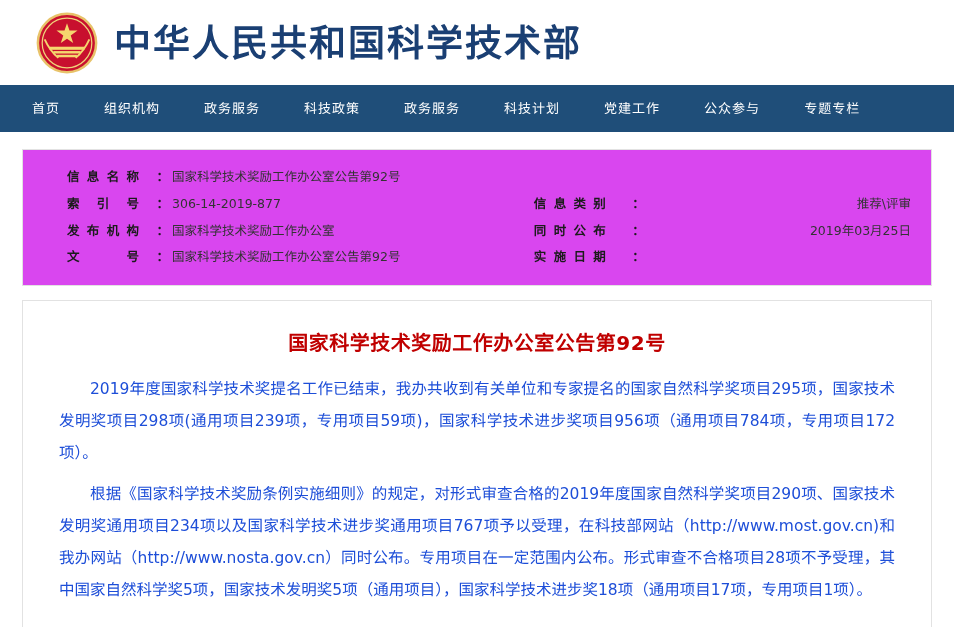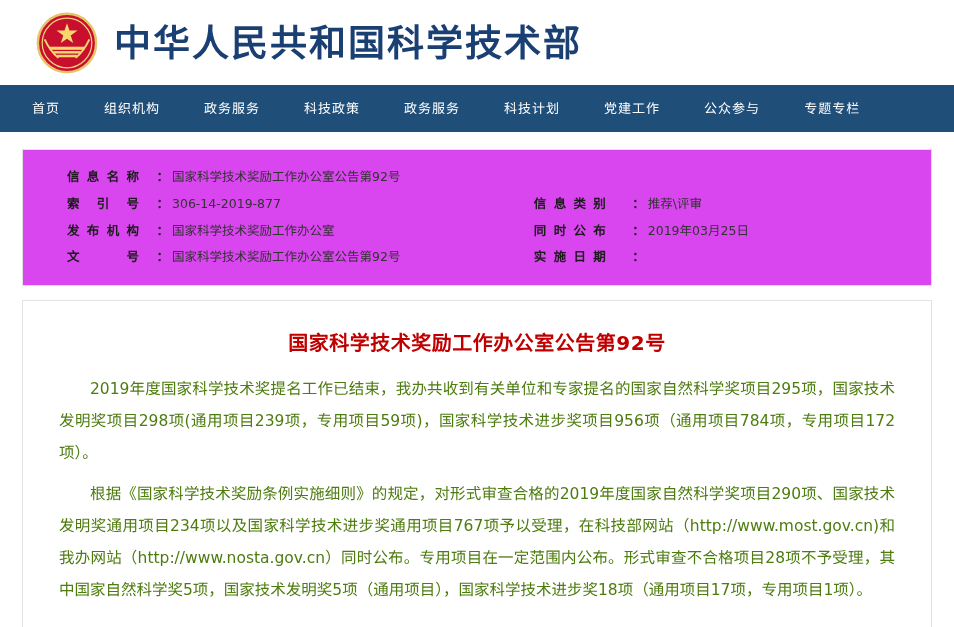--- a/index.html
+++ b/index.html
@@ -147,21 +147,21 @@
     text-align: justify;
     text-align-last: justify;
   }
   .colon { margin: 0 3px 0 0; }
   .val {
     color: #333;
     padding-right: 20px !important;
   }
   .val-1 { width: 300px; }
   .lbl-2 { width: 120px; padding-left: 22px !important; }
-  .val-2 { width: 250px; }
+  .val-2 { width: 250px; text-align: right; }
 
   
   .article-box {
     margin-top: 14px;
     border: 1px solid #e2e2e2;
     padding: 26px 36px 30px 36px;
     background: #fff;
     height: 330px;
     overflow: hidden;
   }
@@ -170,21 +170,21 @@
     color: #c00000;
     font-size: 20px;
     font-weight: bold;
     font-family: "DejaVu Sans", "Liberation Sans", sans-serif;
     letter-spacing: 0.5px;
     margin-bottom: 18px;
   }
   .article p {
     font-size: 15.5px;
     line-height: 2.05;
-    color: #4d7c0f;
+    color: #1d4ed8;
     margin: 0 0 10px 0;
     text-indent: 2em;
     font-family: "DejaVu Sans", "Liberation Sans", sans-serif;
     text-align: justify;
   }
 </style>
 </head>
 <body>
 
 <div class="header">

